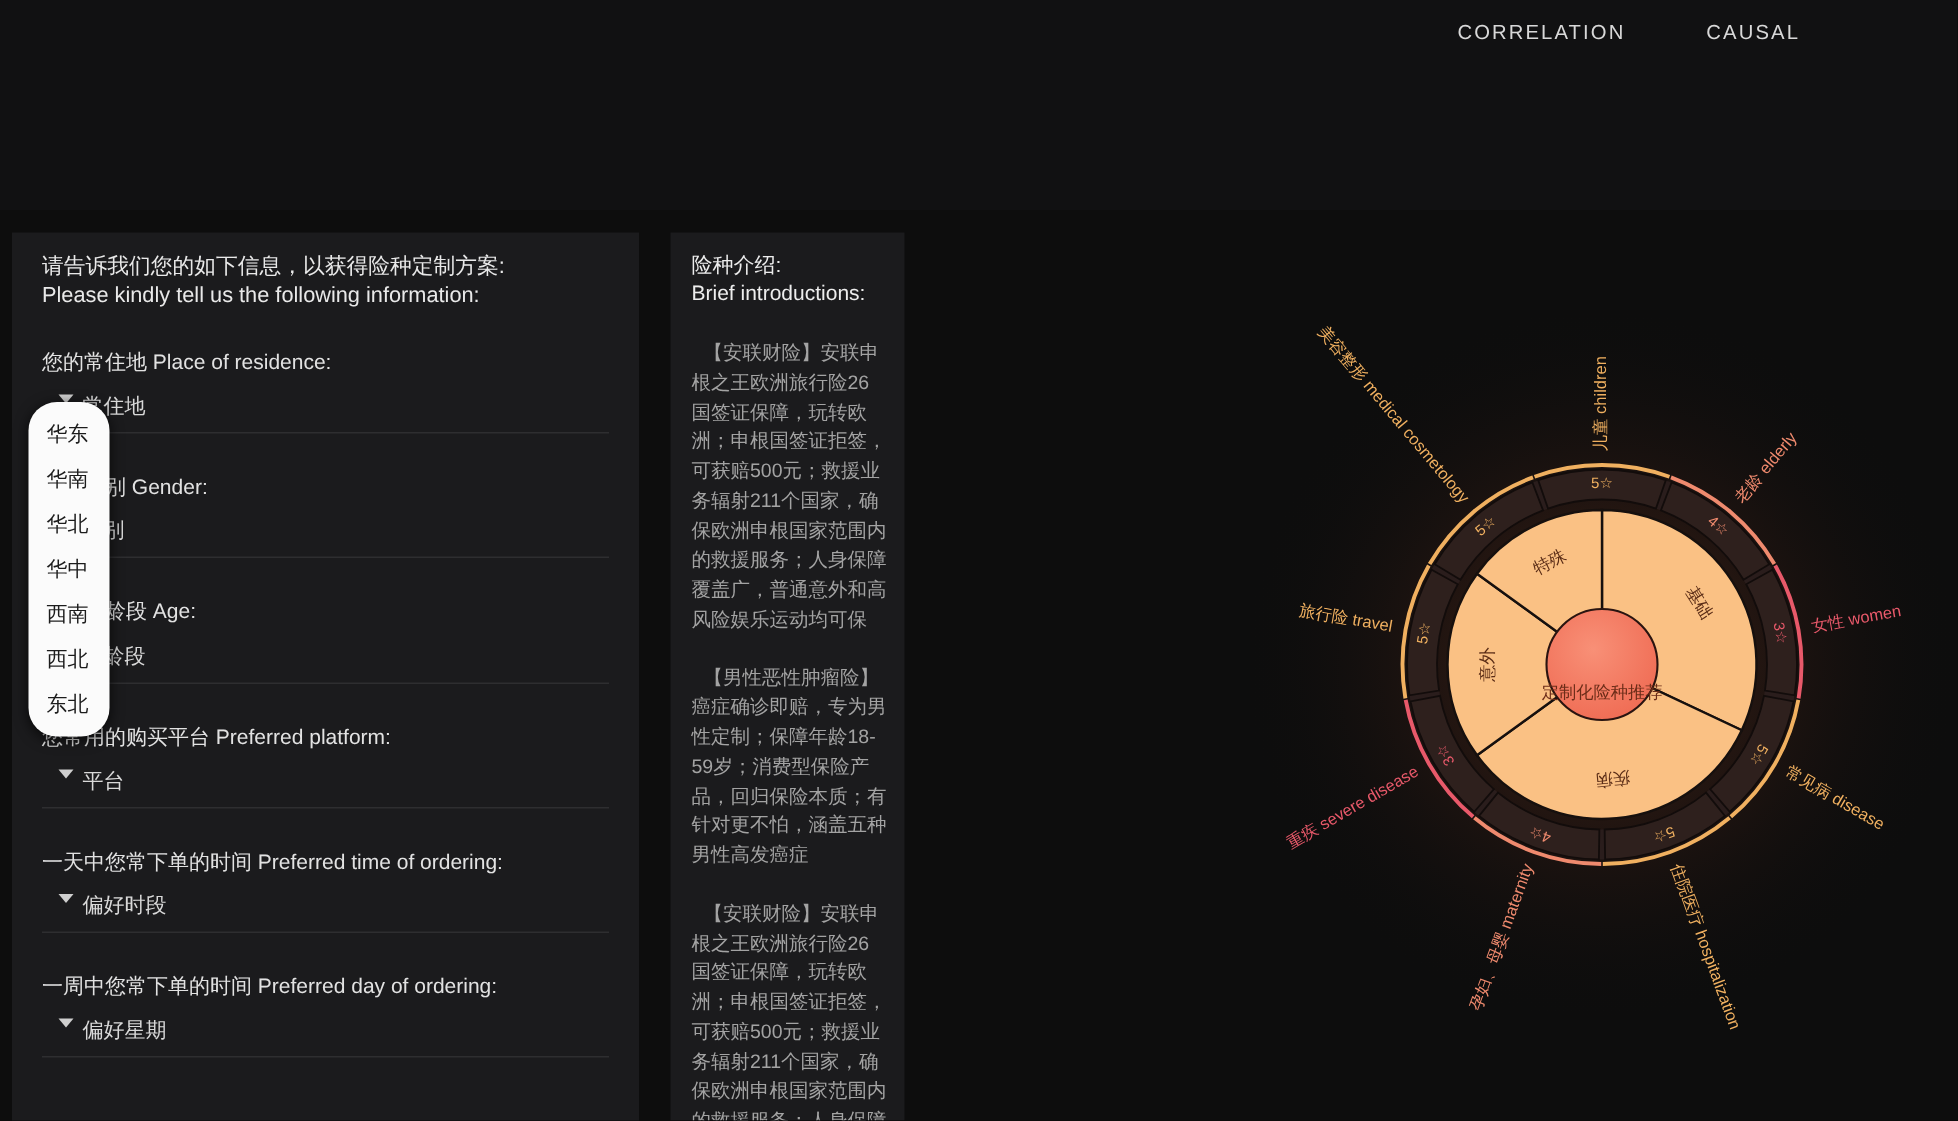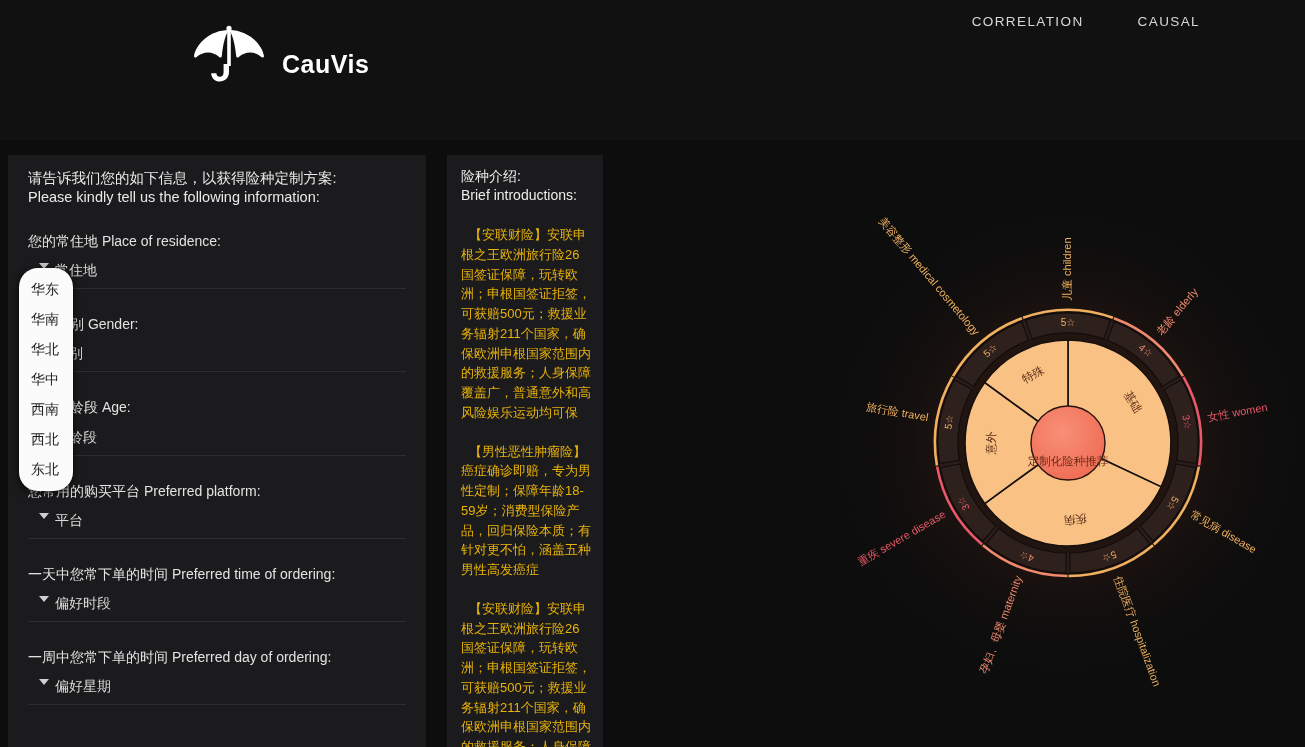--- a/index.html
+++ b/index.html
@@ -87,47 +87,37 @@
     color: #1c1c1c; font-size: 14px; line-height: 1;
     padding: 8px 0 8px 12px; cursor: pointer; white-space: nowrap;
   }
 
   
   .intro-head {
     color: #ededed; font-size: 14px; line-height: 1.36;
     white-space: pre-line; margin-bottom: 20px;
   }
   .intro-para {
-    color: #eab308; font-size: 13px; line-height: 1.52;
+    color: #a3a3a3; font-size: 13px; line-height: 1.52;
     margin-bottom: 19px; text-indent: 8px;
   }
 
   
   .chart-wrap {
     position: absolute; left: 610px; top: 150px;
     width: 695px; height: 597px;
   }
   .chart-svg { display: block; width: 695px; height: 597px; }
 </style>
 </head>
 <body>
 
 <div id="app">
 
   <div class="header">
-    <div class="brand">
-      <svg class="brand-logo" viewBox="0 0 78 62">
-        <path d="M39 6 C20 6 6 20 4 32 C4 33.5 5.5 34 6.6 33 C10 30 14 28.4 18 28.4 C22 28.4 26 30 29.2 33 C30.2 34 31.6 33.6 31.8 32.2 C33 20 35.6 10 39 6 Z" fill="#ffffff"></path>
-        <path d="M39 6 C42.4 10 45 20 46.2 32.2 C46.4 33.6 47.8 34 48.8 33 C52 30 56 28.4 60 28.4 C64 28.4 68 30 71.4 33 C72.5 34 74 33.5 74 32 C72 20 58 6 39 6 Z" fill="#ffffff"></path>
-        <rect x="37.2" y="4" width="3.6" height="38" fill="#ffffff"></rect>
-        <path d="M39 40 L39 48 C39 54 34.6 57.5 29.8 57.5 C25 57.5 21.2 54 21.2 49.2 L26.4 49.2 C26.4 51.6 27.8 52.8 29.8 52.8 C32 52.8 33.6 51.4 33.6 48.2 L33.6 40 Z" fill="#ffffff"></path>
-        <circle cx="39" cy="4.4" r="2.6" fill="#ffffff"></circle>
-      </svg>
-      <div class="brand-name">CauVis</div>
-    </div>
     <div class="nav">
       <a>CORRELATION</a>
       <a>CAUSAL</a>
     </div>
   </div>
 
   <div class="panel panel-form">
     <div class="form-title">请告诉我们您的如下信息，以获得险种定制方案:
 Please kindly tell us the following information:</div>
 

